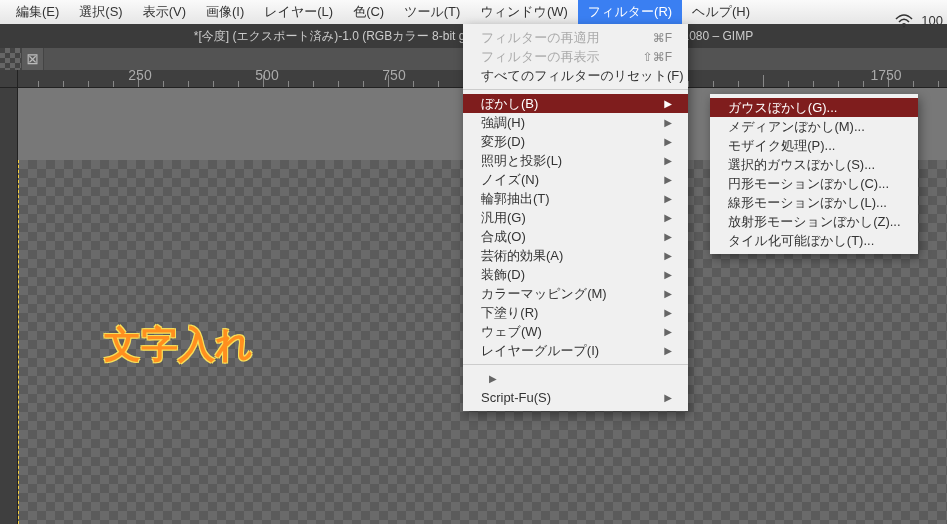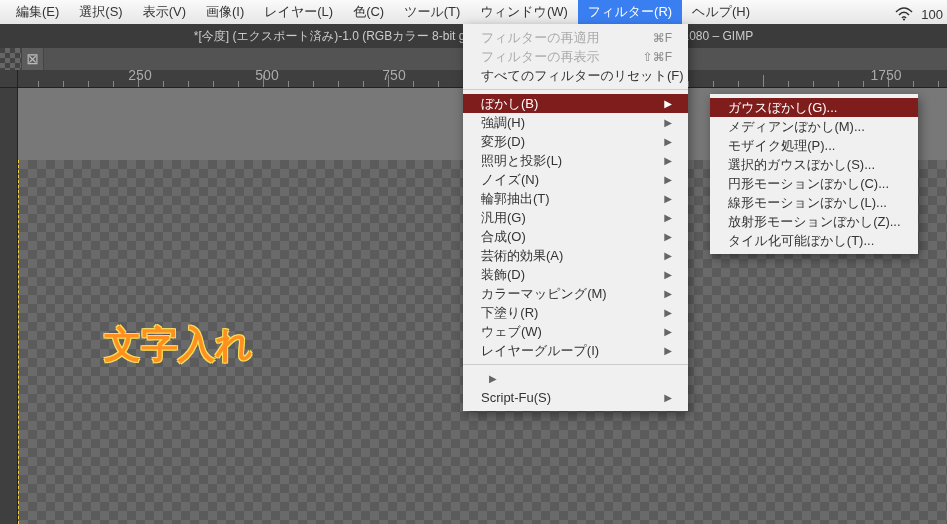--- a/index.html
+++ b/index.html
@@ -27,21 +27,21 @@
     display: flex;
     align-items: center;
     font-size: 13px;
   }
   .menubar .menu-item.active {
     background: #3a7ff2;
     color: #fff;
   }
   .sys-right {
     position: absolute; right: 4px; top: 0; height: 28px;
-    display: flex; align-items: center; gap: 8px;
+    display: flex; align-items: flex-end; gap: 8px;
     color: #333;
   }
   .wifi-icon svg { display:block; }
   .titlebar {
     height: 24px;
     background: #3b3b3b;
     color: #ccc;
     display: flex;
     align-items: center;
     justify-content: center;

